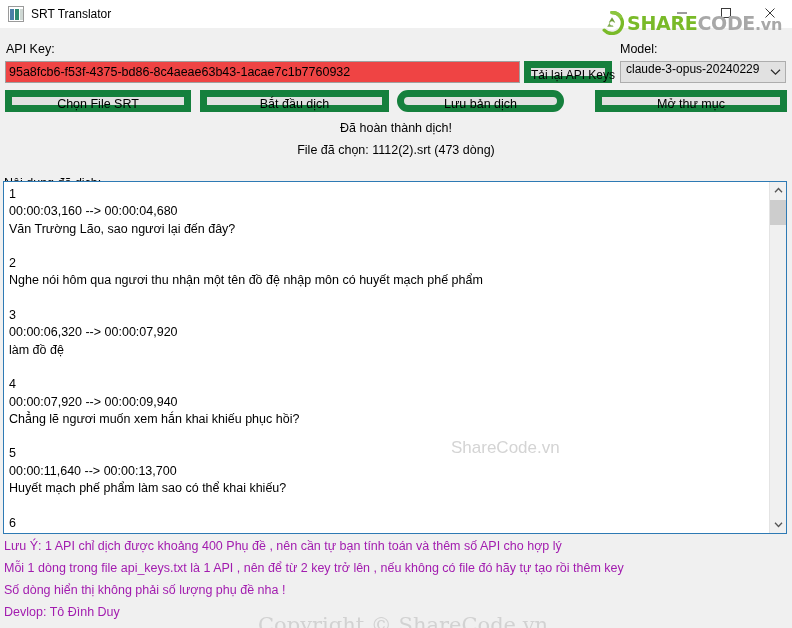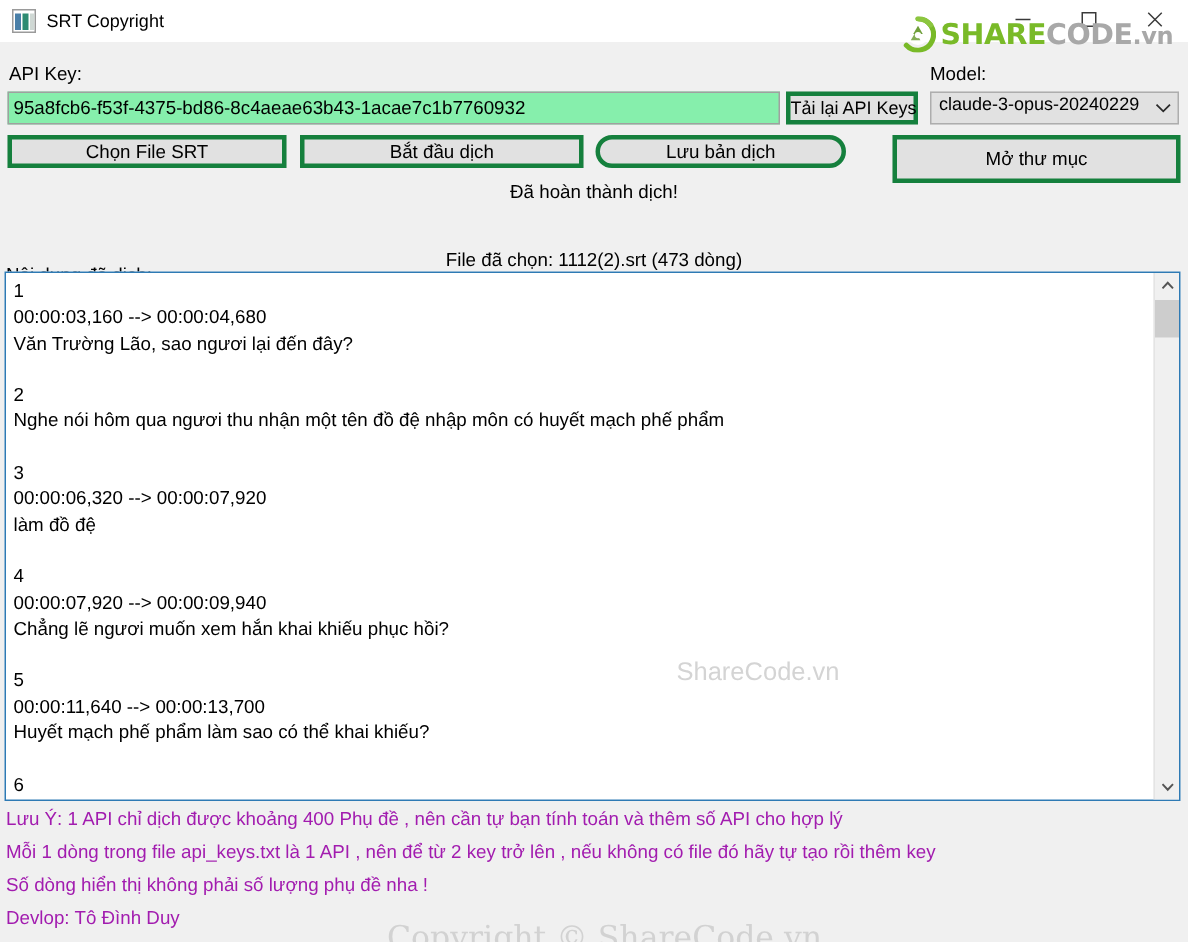--- a/index.html
+++ b/index.html
@@ -120,50 +120,50 @@
     white-space: nowrap;
   }
   #lbl-apikey { left: 6px; top: 14px; }
   #lbl-model  { left: 620px; top: 14px; }
   #lbl-content{ left: 4px; top: 138px; margin-top: 10px; }
 
   input.textfield {
     position: absolute;
     box-sizing: border-box;
     border: 1px solid #a0a0a0;
-    background: #86efac;
+    background: #ef4444;
     font-family: "Liberation Sans", sans-serif;
     font-size: 12.5px;
     color: #000;
     padding: 0 3px;
     outline: none;
   }
   #api-key-input {
     left: 5px; top: 33px;
     width: 515px; height: 22px;
   }
 
   button.winbtn {
     position: absolute;
     box-sizing: border-box;
     background: #e1e1e1;
-    border: 3px solid #15803d;
+    border: 7px solid #15803d;
     font-family: "Liberation Sans", sans-serif;
     font-size: 12.5px;
     color: #000;
     padding: 0;
     cursor: default;
     white-space: nowrap;
   }
   #btn-reload-keys { left: 524px; top: 33px; width: 88px; height: 22px; font-size: 12px; }
 
   #btn-choose   { left: 5px;   top: 62px; width: 186px; height: 22px; }
   #btn-start    { left: 200px; top: 62px; width: 189px; height: 22px; }
   #btn-save     { left: 397px; top: 62px; width: 167px; height: 22px; border-radius: 11px; }
-  #btn-openfld  { left: 595px; top: 62px; width: 192px; height: 32px; }
+  #btn-openfld  { left: 595px; top: 62px; width: 192px; height: 22px; }
 
   
   .select-wrap {
     position: absolute;
     left: 620px; top: 33px;
     width: 166px; height: 22px;
     box-sizing: border-box;
     background: #e1e1e1;
     border: 1px solid #adadad;
     display: flex;
@@ -185,21 +185,21 @@
 
   
   .status {
     position: absolute;
     width: 792px;
     text-align: center;
     font-size: 12.5px;
     color: #000;
   }
   #status-1 { top: 93px; }
-  #status-2 { top: 115px; margin-top: 23px; }
+  #status-2 { top: 115px; }
 
   
   .content-box {
     position: absolute;
     left: 3px; top: 153px;
     width: 784px; height: 353px;
     box-sizing: border-box;
     border: 1px solid #2e7ab4;
     background: #ffffff;
     overflow: hidden;
@@ -286,21 +286,21 @@
 </style>
 </head>
 <body>
 
 <div class="titlebar">
   <span class="app-icon">
     <i class="b1"></i>
       <i class="b2"></i>
       <i class="b3"></i>
   </span>
-  <span class="title-text">SRT Copyright</span>
+  <span class="title-text">SRT Translator</span>
 
   <div class="win-controls">
     <div class="win-btn min">
       <svg width="12" height="12" viewBox="0 0 12 12">
           <line x1="1" y1="6" x2="11" y2="6" stroke="#3a3a3a" stroke-width="1"></line>
         </svg>
     </div>
     <div class="win-btn max">
       <svg width="12" height="12" viewBox="0 0 12 12">
           <rect x="1.5" y="1.5" width="9" height="9" fill="none" stroke="#3a3a3a" stroke-width="1"></rect>

